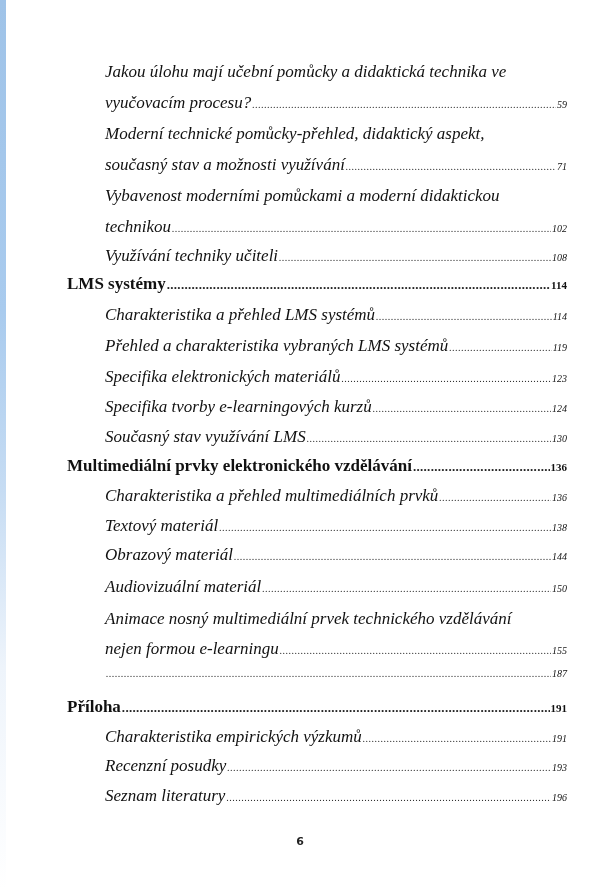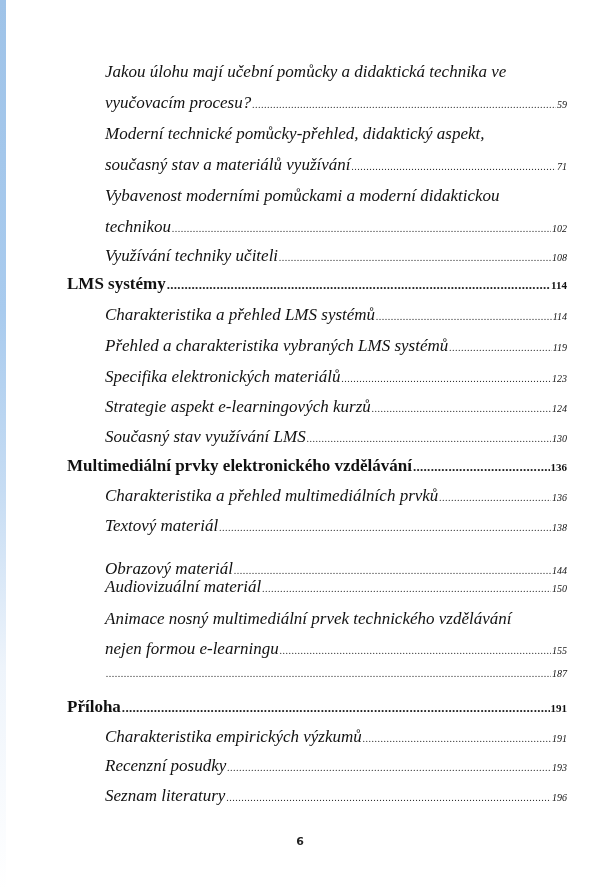--- a/index.html
+++ b/index.html
@@ -105,21 +105,21 @@
   <div class="entry sub" style="top:93px">
     <span class="title">vyučovacím procesu?</span>
     <span class="leader"></span>
     <span class="page">59</span>
   </div>
 
   <div class="entry sub noleader" style="top:124px">
     <span class="title">Moderní technické pomůcky-přehled, didaktický aspekt,</span>
   </div>
   <div class="entry sub" style="top:155px">
-    <span class="title">současný stav a materiálů využívání</span>
+    <span class="title">současný stav a možnosti využívání</span>
     <span class="leader"></span>
     <span class="page">71</span>
   </div>
 
   <div class="entry sub noleader" style="top:186px">
     <span class="title">Vybavenost moderními pomůckami a moderní didaktickou</span>
   </div>
   <div class="entry sub" style="top:217px">
     <span class="title">technikou</span>
     <span class="leader"></span>
@@ -150,21 +150,21 @@
     <span class="page">119</span>
   </div>
 
   <div class="entry sub" style="top:367px">
     <span class="title">Specifika elektronických materiálů</span>
     <span class="leader"></span>
     <span class="page">123</span>
   </div>
 
   <div class="entry sub" style="top:397px">
-    <span class="title">Strategie aspekt e-learningových kurzů</span>
+    <span class="title">Specifika tvorby e-learningových kurzů</span>
     <span class="leader"></span>
     <span class="page">124</span>
   </div>
 
   <div class="entry sub" style="top:427px">
     <span class="title">Současný stav využívání LMS</span>
     <span class="leader"></span>
     <span class="page">130</span>
   </div>
 
@@ -179,21 +179,21 @@
     <span class="leader"></span>
     <span class="page">136</span>
   </div>
 
   <div class="entry sub" style="top:516px">
     <span class="title">Textový materiál</span>
     <span class="leader"></span>
     <span class="page">138</span>
   </div>
 
-  <div class="entry sub" style="top:559px">
+  <div class="entry sub" style="top:545px">
     <span class="title">Obrazový materiál</span>
     <span class="leader"></span>
     <span class="page">144</span>
   </div>
 
   <div class="entry sub" style="top:577px">
     <span class="title">Audiovizuální materiál</span>
     <span class="leader"></span>
     <span class="page">150</span>
   </div>

